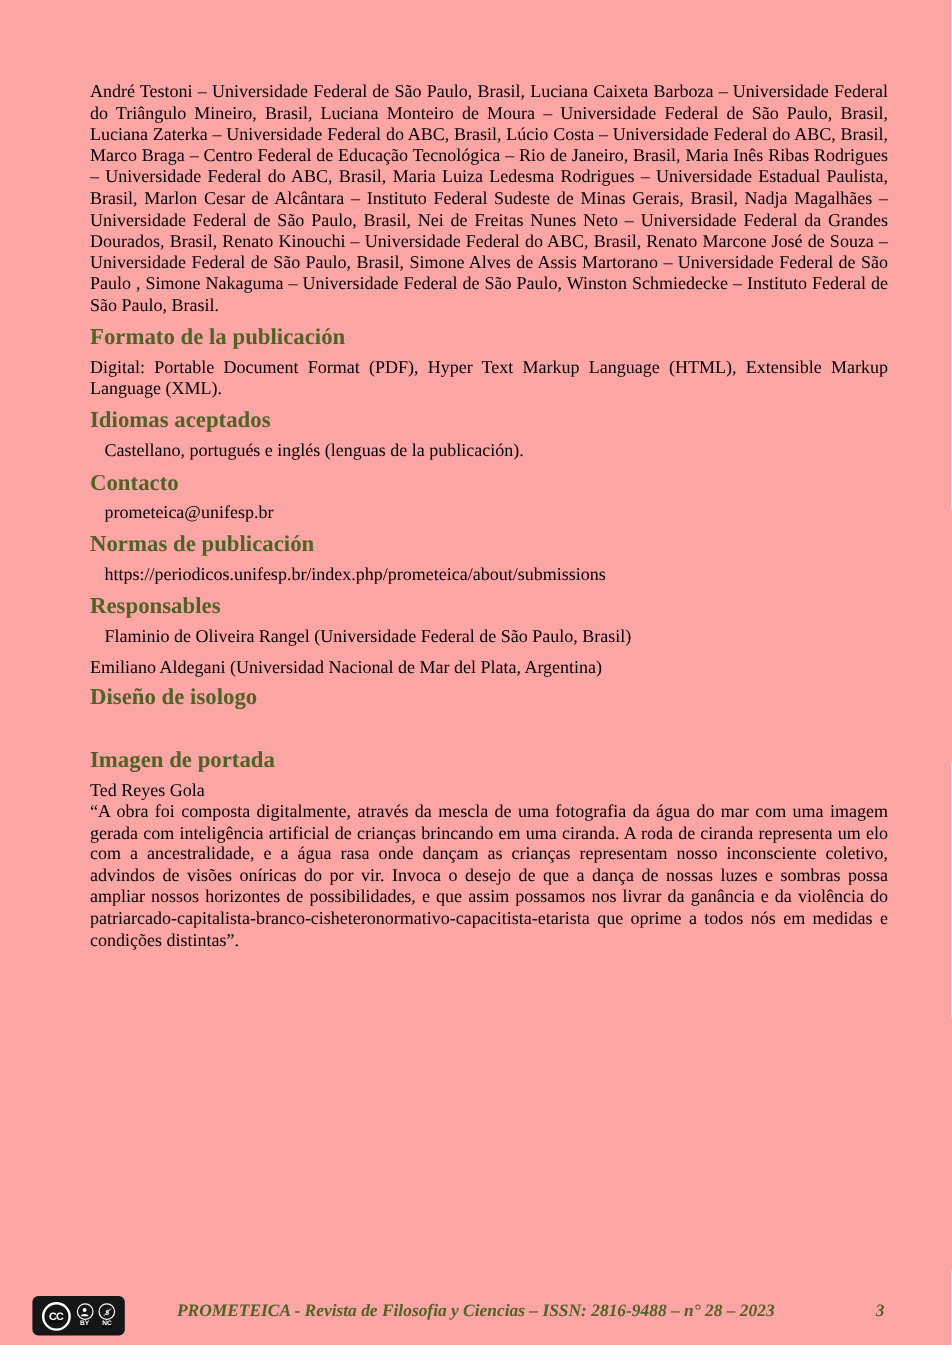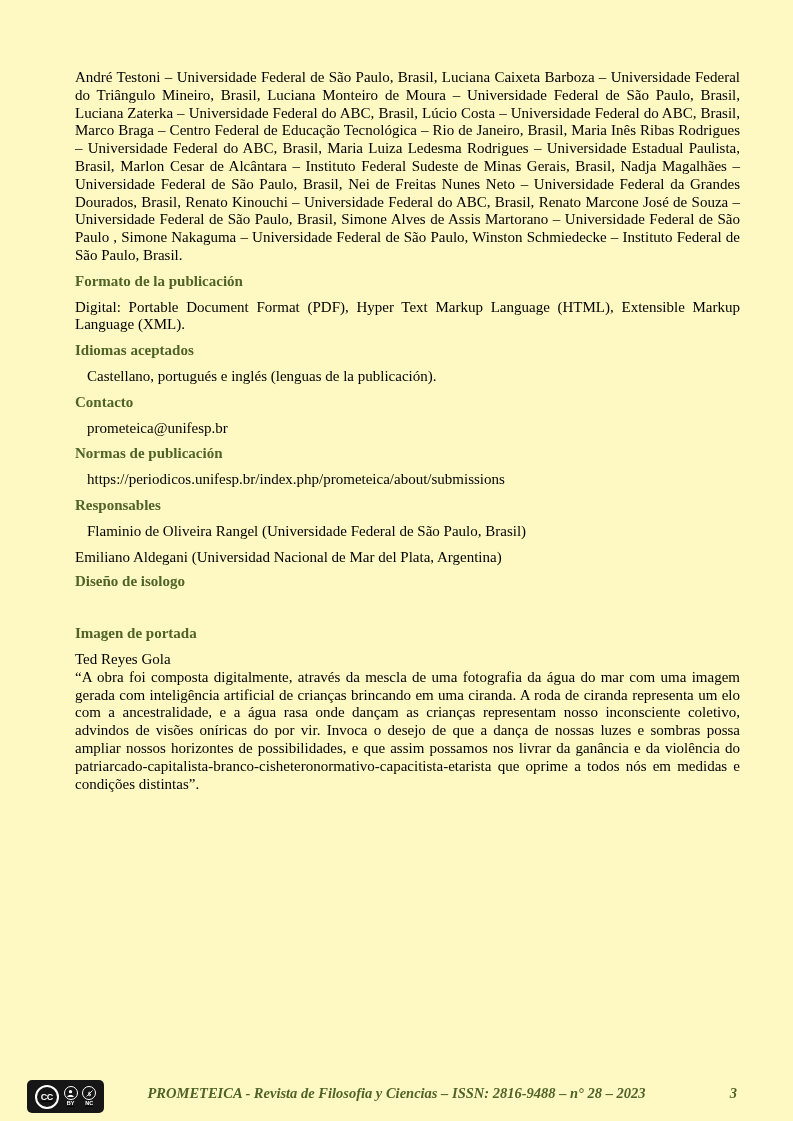--- a/index.html
+++ b/index.html
@@ -1,40 +1,40 @@
 <!DOCTYPE html>
 <html><head>
 <meta charset="utf-8">
 <style>
   html, body { margin: 0; padding: 0; background: #ffffff; }
   .page {
     position: relative;
     width: 793px;
     height: 1121px;
-    background: #fef9c3;
+    background: #fca5a5;
     font-family: "Liberation Serif", serif;
     color: #000000;
     overflow: hidden;
   }
   .content {
     position: absolute;
     left: 75px;
     top: 69px;
     width: 665px;
     font-size: 15px;
     line-height: 17.8px;
   }
   .body-para {
     margin: 0 0 8px 0;
     text-align: justify;
   }
   .plain-line { margin: 0 0 8px 12px; }
   .no-bottom-margin { margin-bottom: 0; }
   .sec-heading {
-    font-size: 15px;
+    font-size: 19px;
     font-weight: bold;
     color: #4f6228;
     margin: 7px 0 8px 0;
     line-height: 17.8px;
   }
   .gap-before { margin-top: 34px; }
   .tight-line { margin: 0; }
   
   .cc-badge {
     position: absolute;

